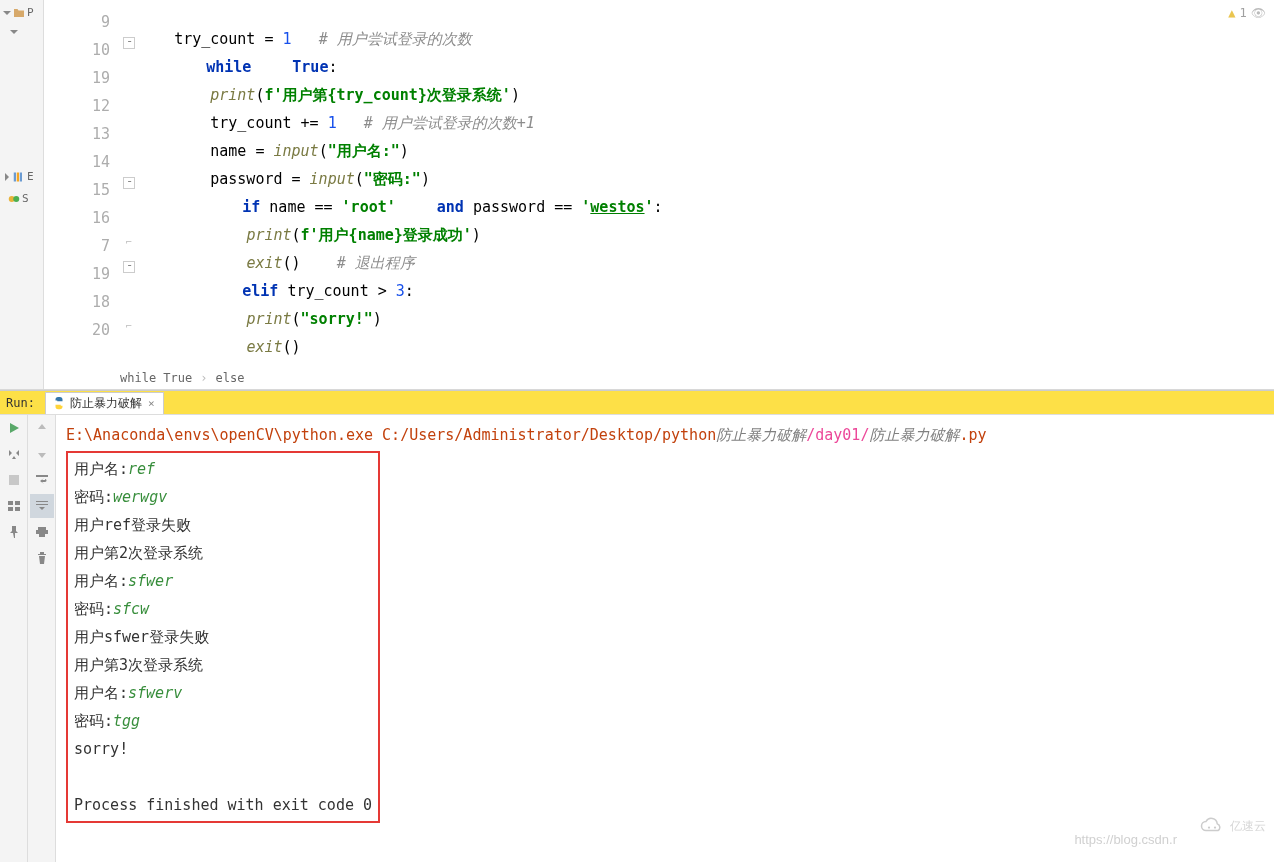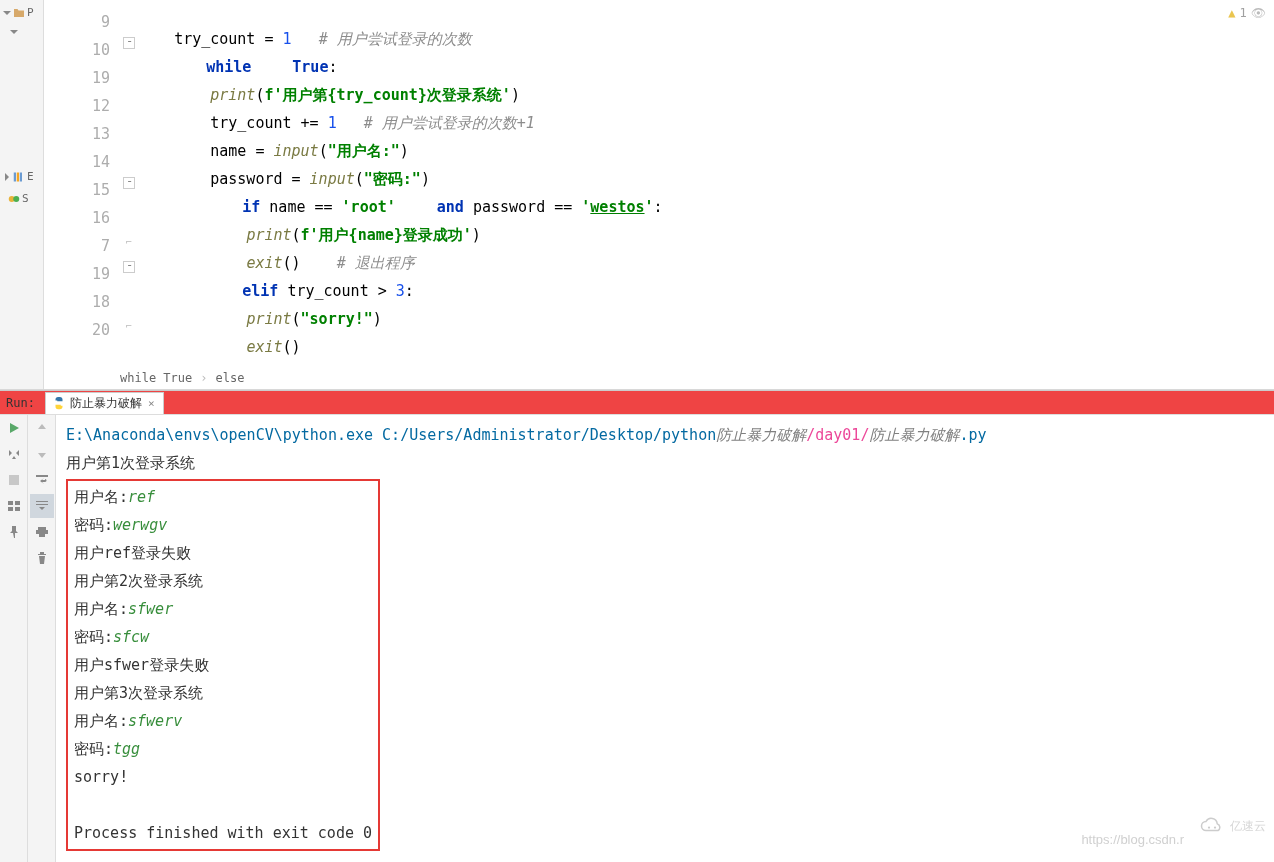--- a/index.html
+++ b/index.html
@@ -28,39 +28,39 @@
 .str { color: #008000; font-weight: bold; }
 .cmt { color: #8c8c8c; font-style: italic; }
 .op { color: #000; }
 .ident { color: #000; }
 .underline { text-decoration: underline; text-decoration-color: #008000; }
 .top-indicators { position: absolute; top: 6px; right: 8px; display: flex; align-items: center; gap: 4px; font-size: 12px; color: #a0a0a0; }
 .warn-icon { color: #eac54f; font-weight: bold; }
 .breadcrumb { position: absolute; bottom: 0; left: 120px; height: 22px; display: flex; align-items: center; font-size: 12px; color: #666; gap: 8px; background:#fff; }
 .bc-sep { color: #bbb; }
 .run-panel { flex: 1; display: flex; flex-direction: column; border-top: 1px solid #ccc; }
-.run-tab-bar { height: 24px; display: flex; align-items: center; background: #ef4444; border-bottom: 1px solid #ddd; font-size: 12px; }
+.run-tab-bar { height: 24px; display: flex; align-items: center; background: #fde047; border-bottom: 1px solid #ddd; font-size: 12px; }
 .run-label { padding: 0 6px; color: #333; }
 .run-tab { display: flex; align-items: center; background: #fff; border: 1px solid #ccc; border-bottom: none; padding: 2px 6px; gap: 4px; margin-left: 4px; }
 .py-icon { width: 14px; height: 14px; }
 .close-x { color: #888; font-size: 11px; cursor: pointer; padding: 0 2px;}
 .run-body { flex: 1; display: flex; }
 .run-toolbar-left { width: 28px; background: #f4f4f4; display: flex; flex-direction: column; align-items: center; border-right: 1px solid #ddd; }
 .run-toolbar-right { width: 28px; background: #f4f4f4; display:flex; flex-direction:column; align-items:center; border-right:1px solid #ddd;}
 .tb-btn { width: 24px; height: 24px; display: flex; align-items: center; justify-content: center; margin: 1px 0; cursor:pointer; color:#6e6e6e; }
 .tb-btn.active { background: #d0d7de; }
 .console { flex: 1; padding: 6px 10px; font-family: Consolas, "Microsoft YaHei", monospace; font-size: 15px; line-height: 28px; position: relative; overflow: hidden; }
 .cmd-line { color: #333; }
-.cmd-path { color: #0369a1; }
+.cmd-path { color: #c2410c; }
 .cmd-zh { color: #808080; font-style: italic; }
 .cmd-slash { color: #ec4899; }
 .red-box { border: 2px solid #e53935; padding: 2px 6px; display: inline-block; margin-top: 2px;}
 .input-val { color: #388e3c; font-style: italic; }
 .proc-finish { color: #333; text-align: center; }
-.watermark { position: absolute; right: 90px; bottom: 8px; color: #d0d0d0; font-size: 13px; font-family: Arial, sans-serif; }
+.watermark { position: absolute; right: 97px; bottom: 8px; color: #d0d0d0; font-size: 13px; font-family: Arial, sans-serif; }
 .watermark2 { position: absolute; right: 8px; bottom: 22px; color: #d6d6d6; font-size: 12px; display:flex; align-items:center; gap:4px;}
 .cloud-icon { width:28px; height:18px; }
 </style>
 </head>
 <body>
 
 <div class="container">
   <div class="editor-area">
     <div class="project-panel">
       <div class="proj-item">
@@ -206,21 +206,20 @@
             </svg>
           </div>
         <div class="tb-btn">
             <svg width="10" height="12" viewBox="0 0 10 12">
               <path fill="#888" d="M1 2h8v1H1zM2 4h6l-1 8H3zM3 0h4v2H3z"></path>
             </svg>
           </div>
       </div>
       <div class="console">
         <div class="cmd-line"><span class="cmd-path">E:\Anaconda\envs\openCV\python.exe </span><span class="cmd-path">C:/Users/Administrator/Desktop/python</span><span class="cmd-zh">防止暴力破解</span><span class="cmd-slash">/day01/</span><span class="cmd-zh">防止暴力破解</span><span class="cmd-path">.py</span></div>
-        <div>用户第1次登录系统</div>
         <div class="red-box" id="red-box"><div><span>用户名:</span><span class="input-val">ref</span></div><div><span>密码:</span><span class="input-val">werwgv</span></div><div><span>用户ref登录失败</span></div><div><span>用户第2次登录系统</span></div><div><span>用户名:</span><span class="input-val">sfwer</span></div><div><span>密码:</span><span class="input-val">sfcw</span></div><div><span>用户sfwer登录失败</span></div><div><span>用户第3次登录系统</span></div><div><span>用户名:</span><span class="input-val">sfwerv</span></div><div><span>密码:</span><span class="input-val">tgg</span></div><div><span>sorry!</span></div><div>&nbsp;</div><div><span class="proc-finish">Process finished with exit code 0</span></div></div>
         <div class="watermark">https://blog.csdn.r</div>
         <div class="watermark2">
           <svg class="cloud-icon" viewBox="0 0 36 24">
               <path fill="none" stroke="#ccc" stroke-width="2" d="M10 18a6 6 0 010-12 8 8 0 0115 3 5 5 0 011 9z"></path>
               <circle cx="14" cy="14" r="1.5" fill="#ccc"></circle>
               <circle cx="22" cy="14" r="1.5" fill="#ccc"></circle>
             </svg>
           <span>亿速云</span>
         </div>

